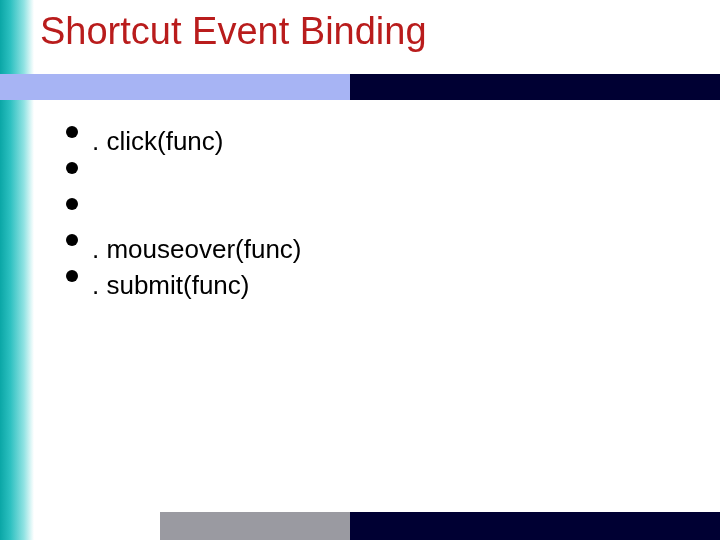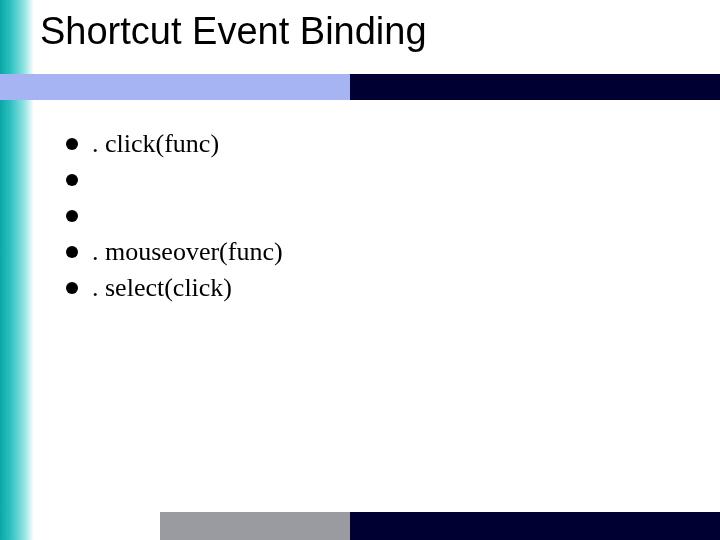--- a/index.html
+++ b/index.html
@@ -26,21 +26,21 @@
       #8fe2e2 70%,
       #ffffff 100%);
   }
 
   
   .title {
     position: absolute;
     left: 40px;
     top: 10px;
     font-size: 38px;
-    color: #000000;
+    color: #b91c1c;
     white-space: nowrap;
   }
 
   
   .top-band {
     position: absolute;
     left: 0;
     top: 74px;
     height: 26px;
     width: 720px;
@@ -63,23 +63,22 @@
   }
 
   
   .bullets {
     position: absolute;
     left: 66px;
     top: 126px;
   }
   .bullet-row {
     display: flex;
-    align-items: center;
+    align-items: flex-start;
     height: 36px;
-    font-family: Liberation Serif, serif;
   }
   .dot {
     width: 12px;
     height: 12px;
     border-radius: 50%;
     background: #000;
     margin-right: 14px;
     flex: 0 0 12px;
   }
   .bullet-text {
@@ -128,18 +127,18 @@
   </div>
   <div class="bullet-row">
     <span class="dot"></span>
   </div>
   <div class="bullet-row">
     <span class="dot"></span>
     <span class="bullet-text">. mouseover(func)</span>
   </div>
   <div class="bullet-row">
     <span class="dot"></span>
-    <span class="bullet-text">. select(click)</span>
+    <span class="bullet-text">. submit(func)</span>
   </div>
 </div>
 
 <div class="bottom-bar-grey"></div>
 <div class="bottom-bar-dark"></div>
 
 </body></html>

